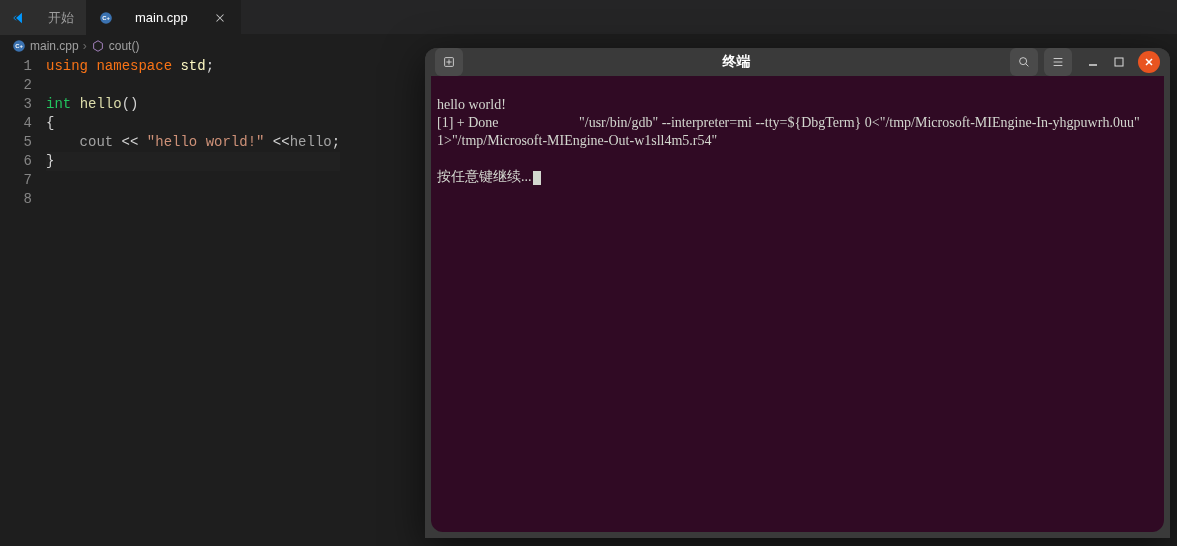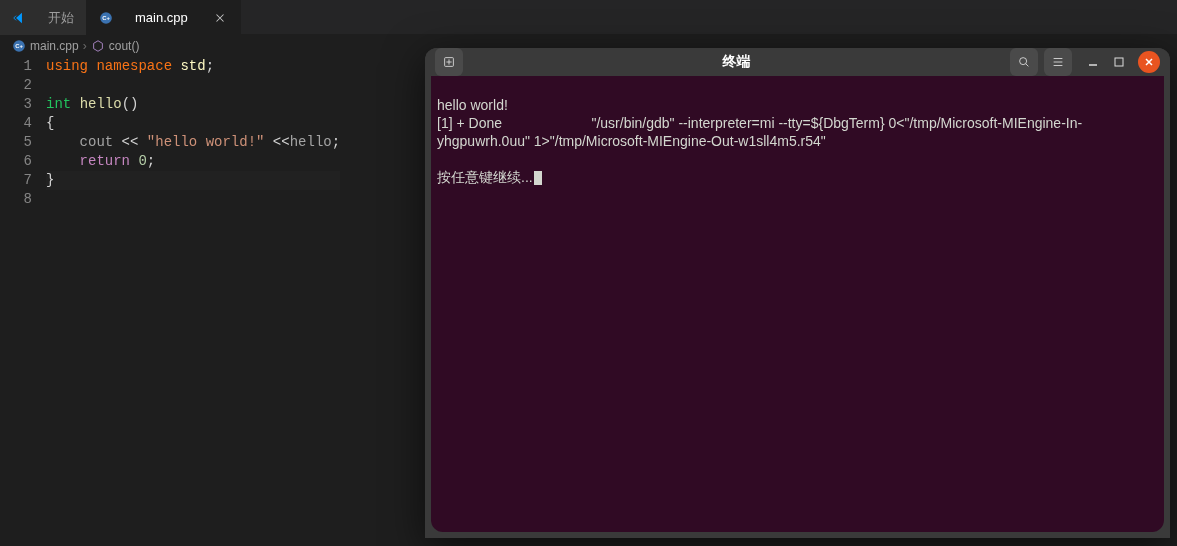--- a/index.html
+++ b/index.html
@@ -119,21 +119,21 @@
   width: 22px; height: 22px; border-radius: 50%;
   background: #e95420;
   color: #fff;
   display: inline-flex; align-items: center; justify-content: center;
   font-size: 11px;
 }
 .term-body {
   flex: 1;
   background: #300a24;
   color: #d3d7cf;
-  font-family: Liberation Sans, sans-serif;
+  font-family: Liberation Serif, serif;
   font-size: 14px;
   line-height: 18px;
   padding: 20px 6px 6px 6px;
   white-space: pre-wrap;
   border-radius: 0 0 12px 12px;
   margin: 0 6px 6px 6px;
 }
 .cursor { display: inline-block; width: 8px; height: 14px; background: #d3d7cf; vertical-align: middle; margin-left: 1px; }
 </style>
 </head>
@@ -192,21 +192,20 @@
     <div>6</div>
     <div>7</div>
     <div>8</div>
   </div>
   <div class="code">
     <div class="line"><span class="tok-keyword">using</span> <span class="tok-keyword">namespace</span> <span class="tok-ns">std</span><span class="tok-punc">;</span></div>
     <div class="line"></div>
     <div class="line"><span class="tok-type">int</span> <span class="tok-func">hello</span><span class="tok-punc">()</span></div>
     <div class="line"><span class="tok-punc">{</span></div>
     <div class="line"><span>    </span><span class="tok-ident">cout</span><span class="tok-punc"> &lt;&lt; </span><span class="tok-string">"hello world!"</span><span class="tok-punc"> &lt;&lt;</span><span class="tok-ident">hello</span><span class="tok-punc">;</span></div>
-    <div class="line"><span>    </span><span class="tok-include">return</span> <span class="tok-number">0</span><span class="tok-punc">;</span></div>
     <div class="line current-line"><span class="tok-punc">}</span></div>
   </div>
 </div>
 
 <div class="term-window">
   <div class="term-title">
     <span class="t-btn square">
       <svg width="14" height="14" viewBox="0 0 16 16">
           <rect x="3" y="3" width="10" height="10" rx="1" stroke="#ddd" fill="none"></rect>
           <path d="M8 5v6M5 8h6" stroke="#ddd"></path>

